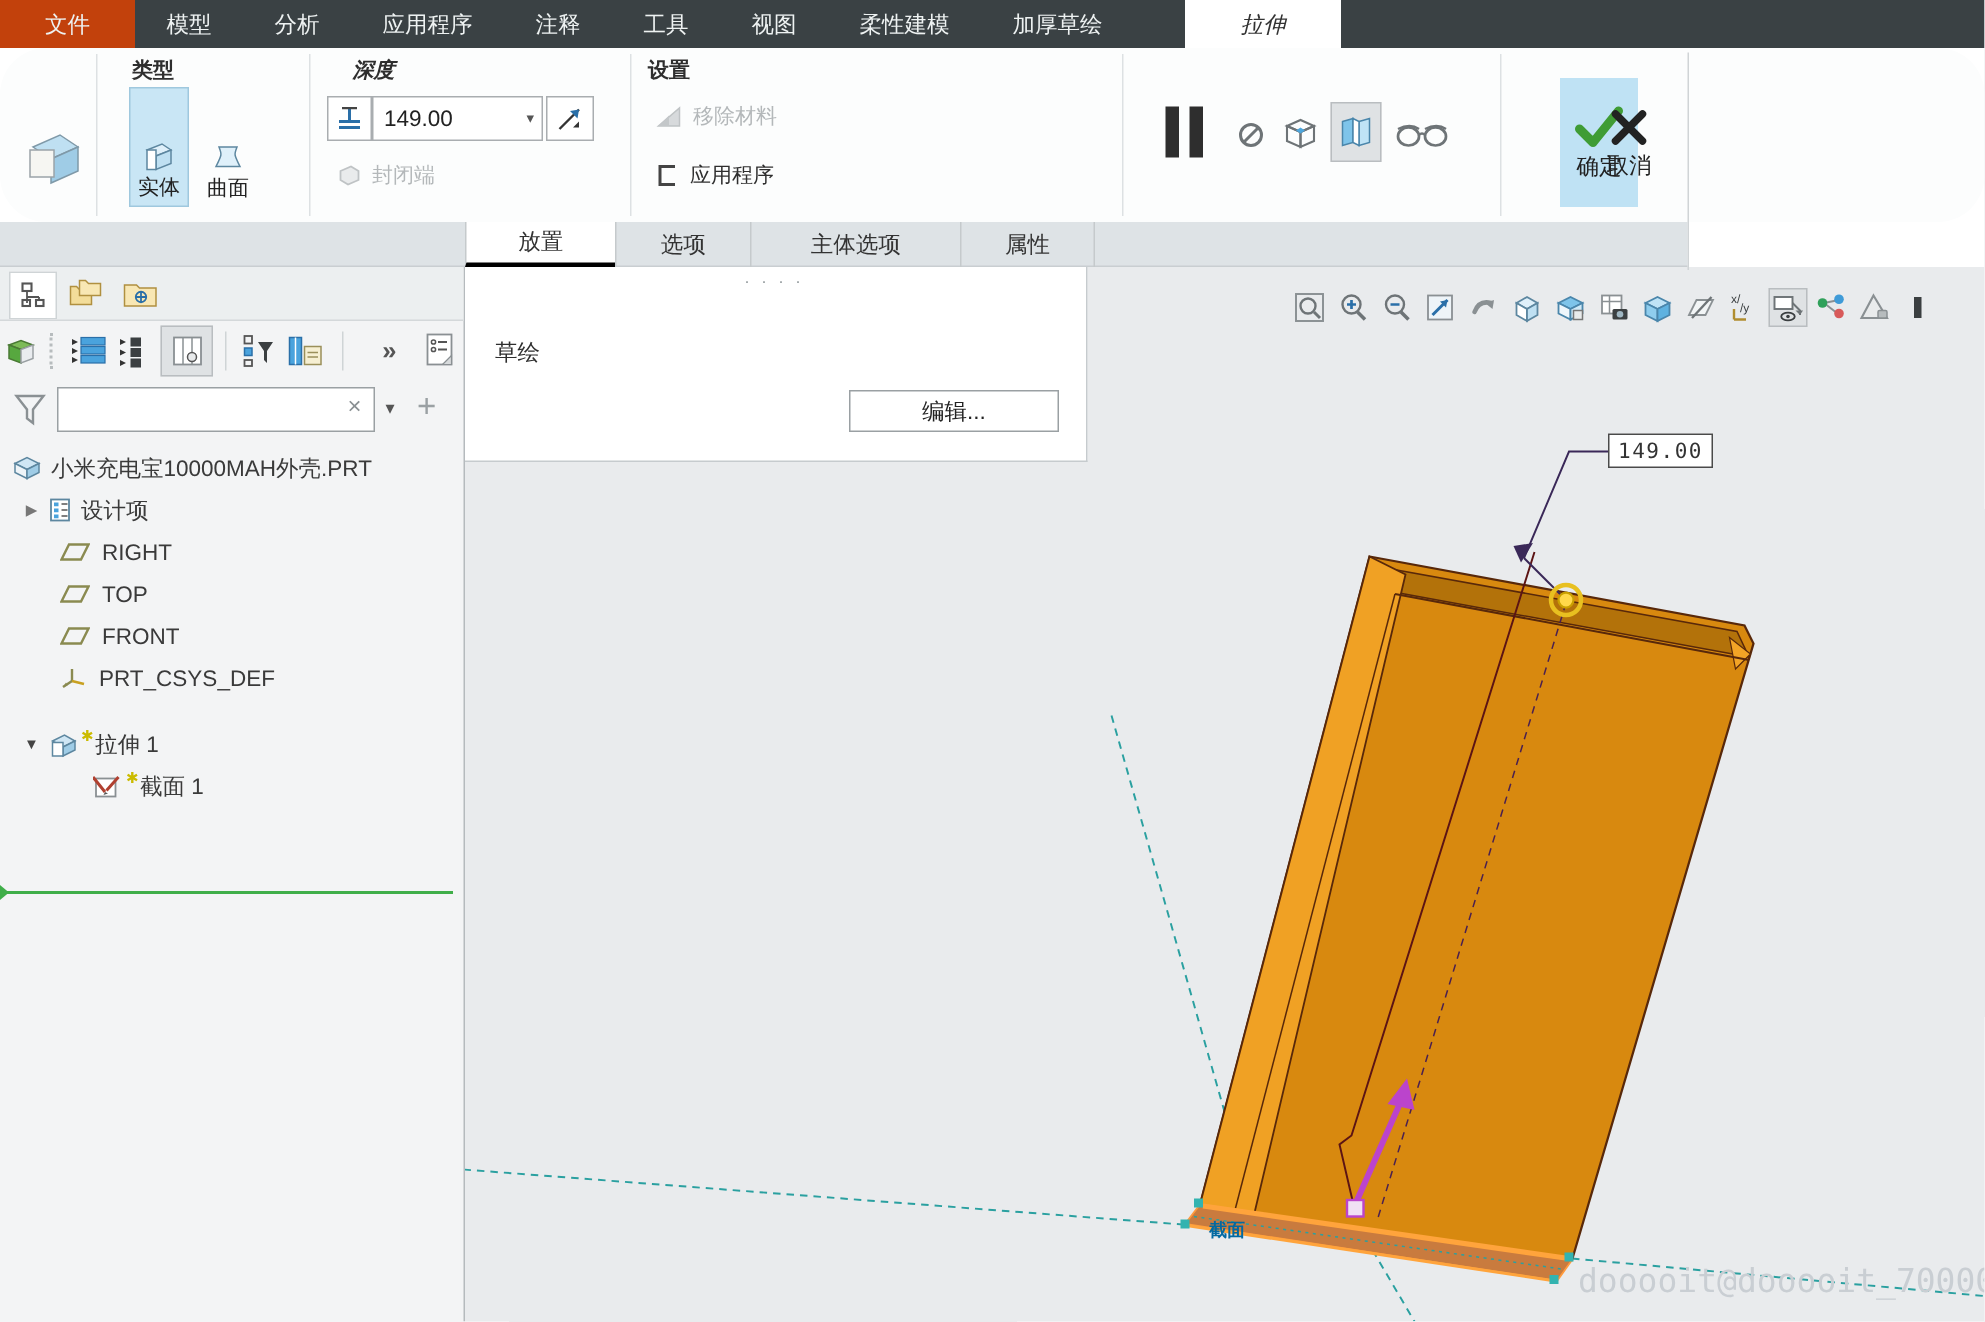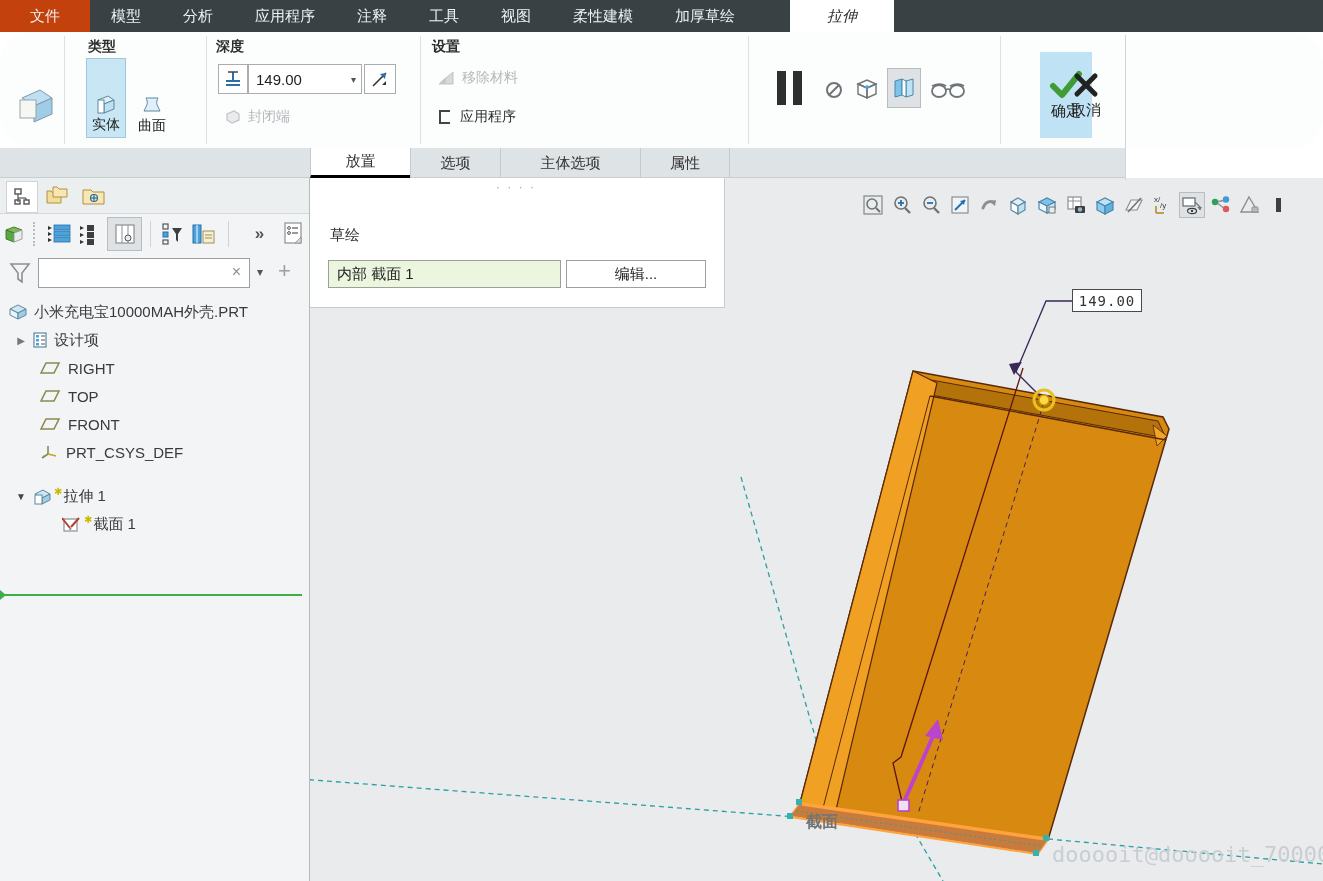--- a/index.html
+++ b/index.html
@@ -50,21 +50,21 @@
   .insert-arrow { position:absolute; left:0; top:292px; width:0; height:0; border-left:6px solid #3fae49; border-top:5px solid transparent; border-bottom:5px solid transparent; }
   .filter-input { position:absolute; left:38px; top:2px; width:212px; height:30px; background:#fff; border:1px solid #9aa0a3; }
   .glyph-btn { color:#8a9093; font-size:15px; cursor:default; }
 
   
   .viewport { position:absolute; left:310px; top:178px; width:1013px; height:703px; background:#e9ebed; z-index:1; overflow:hidden; }
   .gtoolbar { position:absolute; left:550px; top:14px; display:flex; gap:3px; align-items:center; }
   .gicon { width:26px; height:26px; display:flex; align-items:center; justify-content:center; cursor:default; }
   .gicon.pressed { background:#dfe2e4; border:1px solid #b9bdc0; }
   .dim-box { position:absolute; left:762px; top:111px; width:70px; height:23px; background:#fff; border:1px solid #4a4a4a; font-family:"DejaVu Sans Mono", monospace; font-size:14px; letter-spacing:1px; color:#333; display:flex; align-items:center; justify-content:center; cursor:default; }
-  .section-label { position:absolute; left:496px; top:634px; color:#737373; font-size:16px; font-weight:bold; }
+  .section-label { position:absolute; left:496px; top:634px; color:#0369a1; font-size:12px; font-weight:bold; }
   .watermark { position:absolute; left:742px; top:664px; color:#c9ced3; font-family:"DejaVu Sans Mono", monospace; font-size:22px; }
 
   svg { display:block; }
 </style>
 </head>
 <body>
 
 <div class="menubar">
   <div class="menu-item file">文件</div>
   <div class="menu-item">模型</div>
@@ -103,21 +103,21 @@
   <div class="big-btn" style="left:130px; top:26px; width:44px; height:80px;">
     <span>
       <svg width="24" height="24" viewBox="0 0 24 24">
         <path d="M4,18 C8,10 8,10 6,5 L18,5 C16,10 16,10 20,18 Z" fill="#dff0fa" stroke="#5d87a0" stroke-width="1"></path>
       </svg>
     </span>
     <span>曲面</span>
   </div>
   <div class="rib-divider" style="left:206px;"></div>
 
-  <div class="group-label" style="left:216px; top:6px;">深度</div>
+  <div class="group-label" style="left:235px; top:6px;font-style:italic;">深度</div>
   <div class="icon-btn" style="position:absolute; left:218px; top:32px; width:30px; height:30px; border:1px solid #a9adb0; background:#fff;">
     <span>
       <svg width="20" height="20" viewBox="0 0 20 20">
         <line x1="3" y1="16" x2="17" y2="16" stroke="#2a6fa8" stroke-width="2"></line>
         <line x1="3" y1="12" x2="17" y2="12" stroke="#2a6fa8" stroke-width="2"></line>
         <line x1="10" y1="3" x2="10" y2="12" stroke="#2a6fa8" stroke-width="2"></line>
         <line x1="5" y1="3" x2="15" y2="3" stroke="#444" stroke-width="1.5"></line>
       </svg>
     </span>
   </div>
@@ -230,21 +230,20 @@
 <div class="tabstrip">
   <div class="tab active" style="left:310px; width:100px;">放置</div>
   <div class="tab" style="left:410px; width:90px;">选项</div>
   <div class="tab" style="left:500px; width:140px;">主体选项</div>
   <div class="tab" style="left:640px; width:90px; border-right:1px solid #c5cacc;">属性</div>
 </div>
 
 <div class="panel">
   <div class="panel-handle">· · · ·</div>
   <div class="panel-label">草绘</div>
-  <div class="sketch-field">内部 截面 1</div>
   <div class="edit-btn">编辑...</div>
 </div>
 
 <div class="viewport">
   <svg width="1013" height="703" viewBox="0 0 1013 703">
 
     <line x1="-10" y1="601" x2="487" y2="639" stroke="#2aa0a0" stroke-width="1.3" stroke-dasharray="5,4"></line>
     <line x1="431" y1="299" x2="526" y2="632" stroke="#2aa0a0" stroke-width="1.3" stroke-dasharray="5,4"></line>
     <line x1="738" y1="661" x2="1013" y2="686" stroke="#2aa0a0" stroke-width="1.3" stroke-dasharray="5,4"></line>
     <line x1="596" y1="640" x2="633" y2="703" stroke="#2aa0a0" stroke-width="1.3" stroke-dasharray="5,4"></line>

